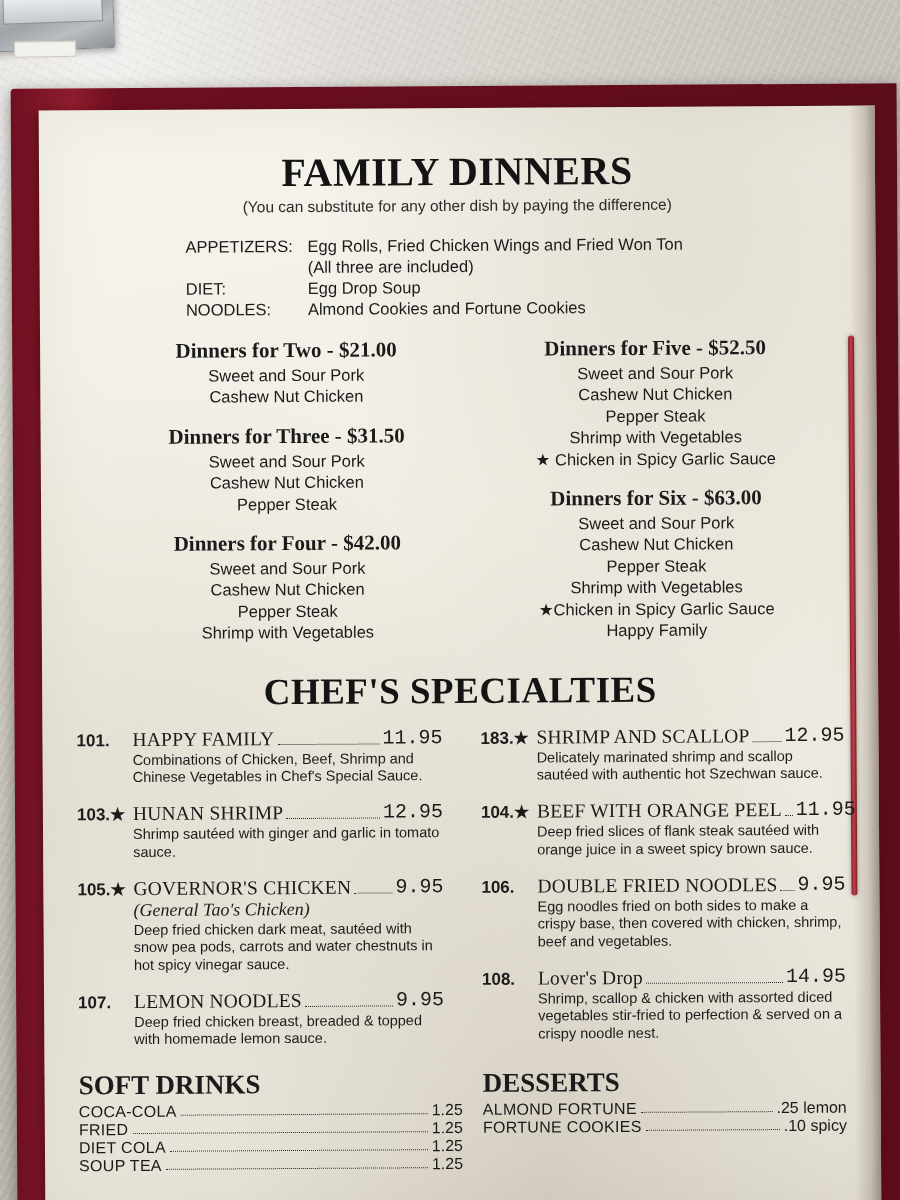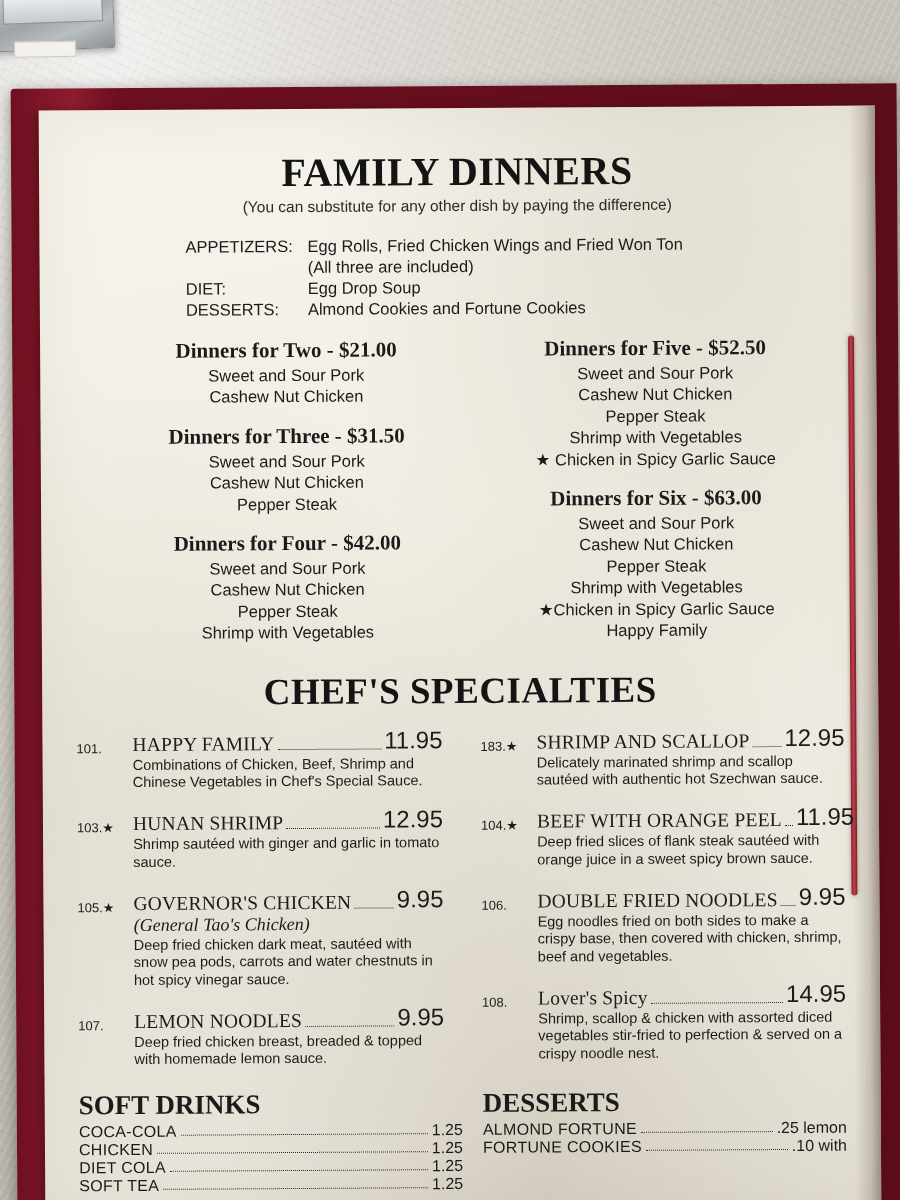--- a/index.html
+++ b/index.html
@@ -114,28 +114,29 @@
 
   
   #chefs-title{ font-size:37px; margin-top:10px; }
   #chefs{ display:flex; margin-top:14px; }
   #chefs .col{ width:50%; box-sizing:border-box; }
   #chefs .col.left{ padding-right:18px; }
   #chefs .col.right{ padding-left:20px; }
   .dish{ margin-bottom:15px; }
   .dish-line{ display:flex; align-items:flex-end; font-family:"Liberation Serif", serif; }
   .dish-num{
-    flex:0 0 56px; font-size:13px; font-family:"Liberation Sans", sans-serif;
+    flex:0 0 56px; font-size:17px; font-family:"Liberation Sans", sans-serif;
     white-space:nowrap;
+    font-weight:bold;
   }
   .dish-name{ font-size:19.5px; letter-spacing:.2px; white-space:nowrap; }
   .dots{
     flex:1 1 auto; border-bottom:1.6px dotted #2b2b2b; margin:0 3px 5px 3px; height:1px; min-width:8px;
   }
-  .dish-price{ font-size:24px; font-family:Liberation Sans, sans-serif; white-space:nowrap; }
+  .dish-price{ font-size:20px; font-family:Liberation Mono, monospace; white-space:nowrap; }
   .dish-sub{
     margin:1px 0 0 56px; font-size:14.5px; line-height:1.22; max-width:330px;
     font-family:"Liberation Sans", sans-serif;
   }
   .dish-alt{ margin:0 0 0 56px; font-family:"Liberation Serif", serif; font-style:italic; font-size:18px; }
 
   
   #bottom{ display:flex; margin-top:6px; }
   #bottom .col{ width:50%; box-sizing:border-box; }
   #bottom .col.right{ padding-left:20px; }
@@ -168,21 +169,21 @@
       <div class="row">
         <div class="lbl">APPETIZERS:</div>
         <div class="val">Egg Rolls, Fried Chicken Wings and Fried Won Ton</div>
       </div>
       <div class="sub">(All three are included)</div>
       <div class="row">
         <div class="lbl">DIET:</div>
         <div class="val">Egg Drop Soup</div>
       </div>
       <div class="row">
-        <div class="lbl">DESSERTS:</div>
+        <div class="lbl">NOODLES:</div>
         <div class="val">Almond Cookies and Fortune Cookies</div>
       </div>
     </div>
 
     <div id="dinners">
       <div class="col left">
 
         <div>
           <p class="dinner-head">Dinners for Two - $21.00</p>
           <ul class="dinner-list">
@@ -314,64 +315,64 @@
             <span class="dish-name">DOUBLE FRIED NOODLES</span>
             <span class="dots"></span>
             <span class="dish-price">9.95</span>
           </div>
           <div class="dish-sub">Egg noodles fried on both sides to make a crispy base, then covered with chicken, shrimp, beef and vegetables.</div>
         </div>
 
         <div class="dish">
           <div class="dish-line">
             <span class="dish-num">108.</span>
-            <span class="dish-name">Lover's Spicy</span>
+            <span class="dish-name">Lover's Drop</span>
             <span class="dots"></span>
             <span class="dish-price">14.95</span>
           </div>
           <div class="dish-sub">Shrimp, scallop &amp; chicken with assorted diced vegetables stir-fried to perfection &amp; served on a crispy noodle nest.</div>
         </div>
 
       </div>
     </div>
 
     <div id="bottom">
       <div class="col left">
         <p class="bottom-title">SOFT DRINKS</p>
         <div class="price-row">
           <span class="nm">COCA-COLA</span>
           <span class="dots"></span>
           <span class="pr">1.25</span>
         </div>
         <div class="price-row">
-          <span class="nm">CHICKEN</span>
+          <span class="nm">FRIED</span>
           <span class="dots"></span>
           <span class="pr">1.25</span>
         </div>
         <div class="price-row">
           <span class="nm">DIET COLA</span>
           <span class="dots"></span>
           <span class="pr">1.25</span>
         </div>
         <div class="price-row">
-          <span class="nm">SOFT TEA</span>
+          <span class="nm">SOUP TEA</span>
           <span class="dots"></span>
           <span class="pr">1.25</span>
         </div>
       </div>
 
       <div class="col right">
         <p class="bottom-title">DESSERTS</p>
         <div class="price-row">
           <span class="nm">ALMOND FORTUNE</span>
           <span class="dots"></span>
           <span class="pr">.25 lemon</span>
         </div>
         <div class="price-row">
           <span class="nm">FORTUNE COOKIES</span>
           <span class="dots"></span>
-          <span class="pr">.10 with</span>
+          <span class="pr">.10 spicy</span>
         </div>
       </div>
     </div>
 
   </div>
 </div>
 
 </body></html>

